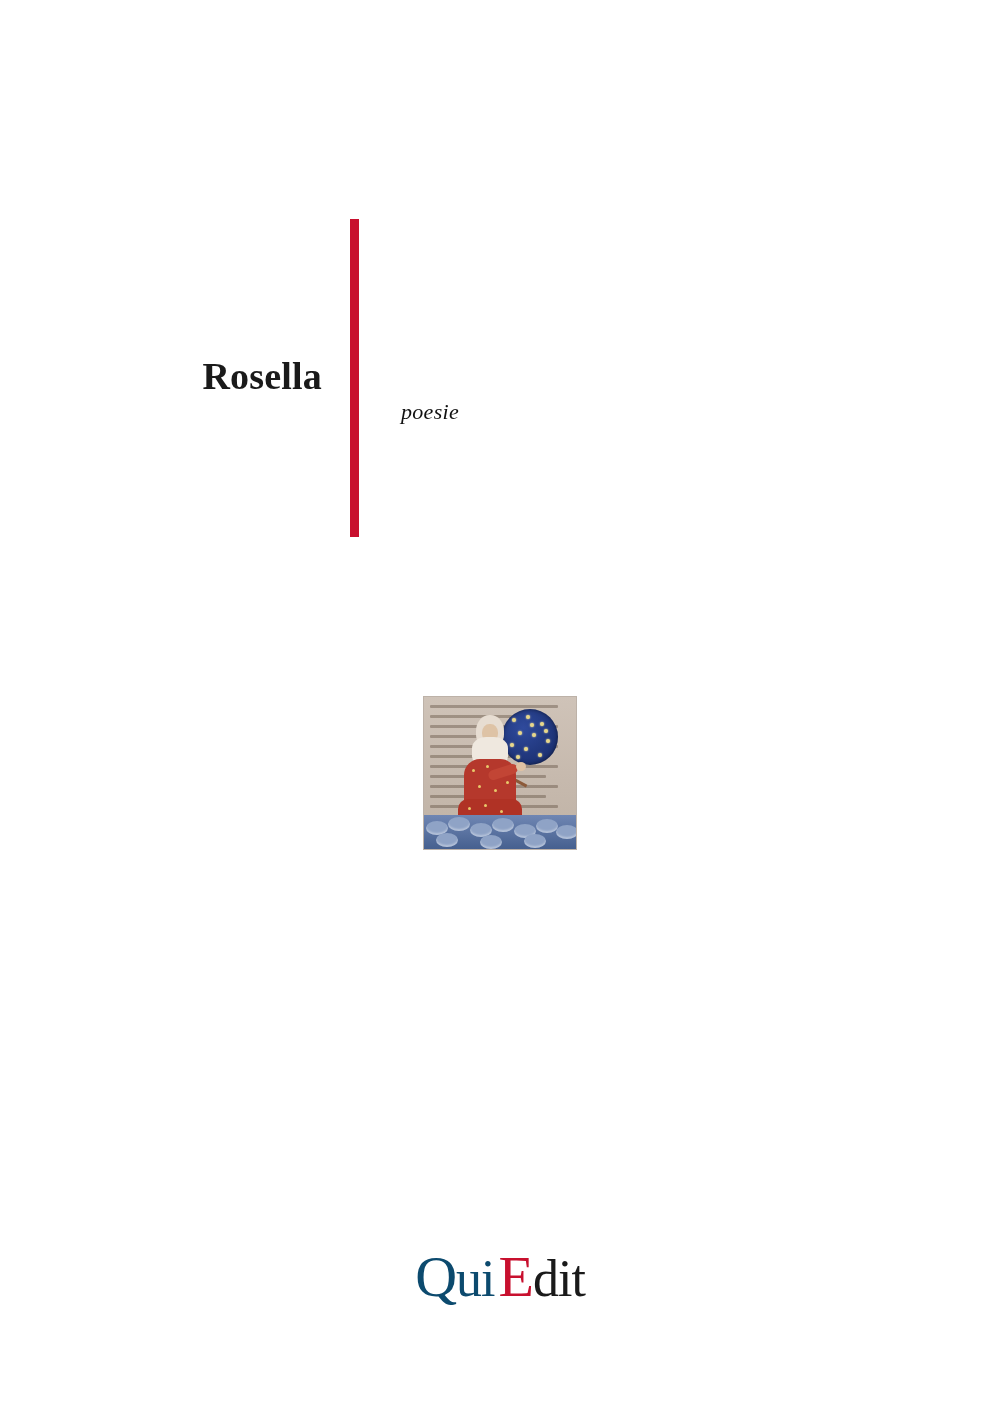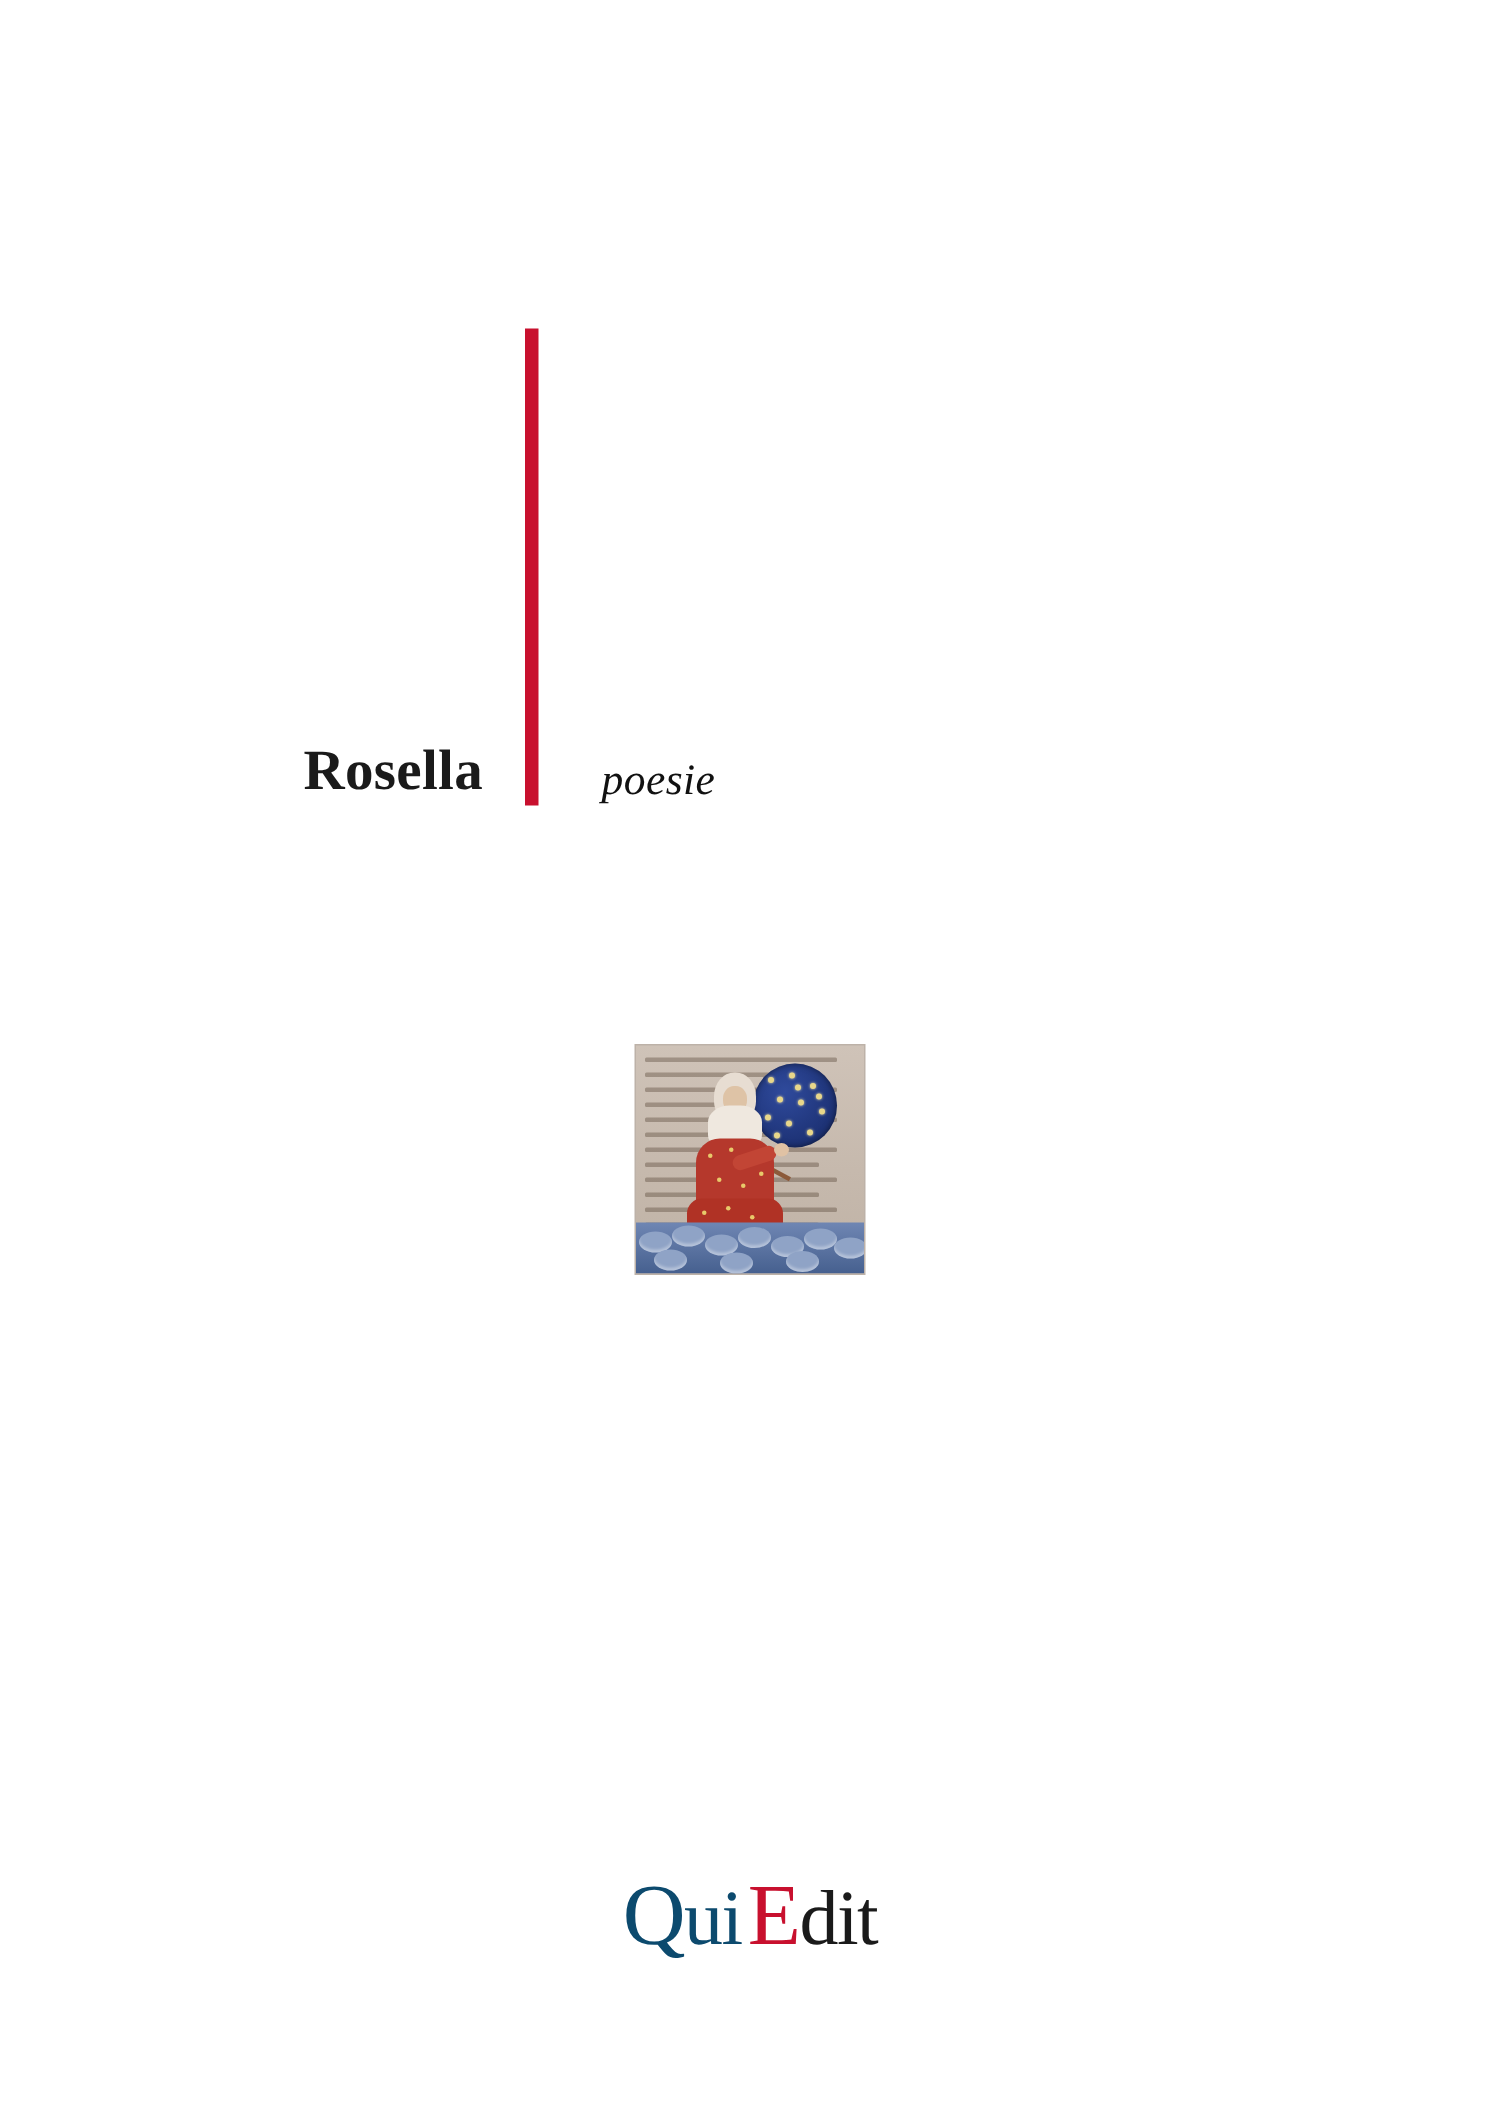--- a/index.html
+++ b/index.html
@@ -24,21 +24,21 @@
   }
 
   
   .title-block {
     position: absolute;
     left: 180px;
     top: 215px;
     width: 640px;
     display: flex;
     flex-direction: row;
-    align-items: flex-end;
+    align-items: center;
   }
 
   .author-col {
     width: 170px;
     text-align: right;
     padding-right: 28px;
     box-sizing: border-box;
   }
 
   .author-line {
@@ -70,21 +70,21 @@
     font-weight: 700;
     color: #111111;
     line-height: 1.18;
     letter-spacing: -0.5px;
     margin: 0;
     white-space: nowrap;
   }
 
   .book-subtitle {
     font-family: "Liberation Serif", serif;
-    font-size: 29px;
+    font-size: 22px;
     font-style: italic;
     font-weight: 400;
     color: #111111;
     margin-top: 72px;
     letter-spacing: 0.3px;
   }
 
   
   .illustration {
     position: absolute;

